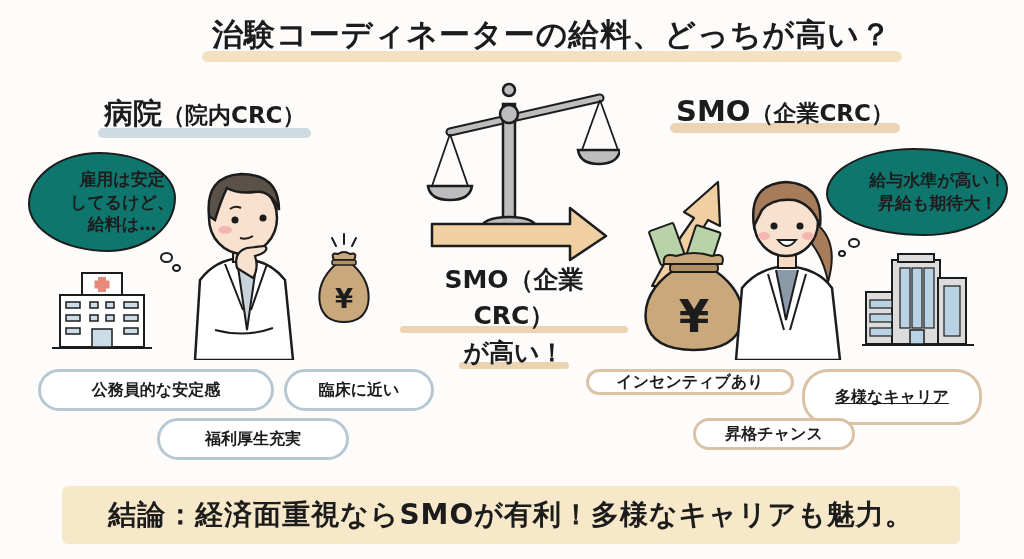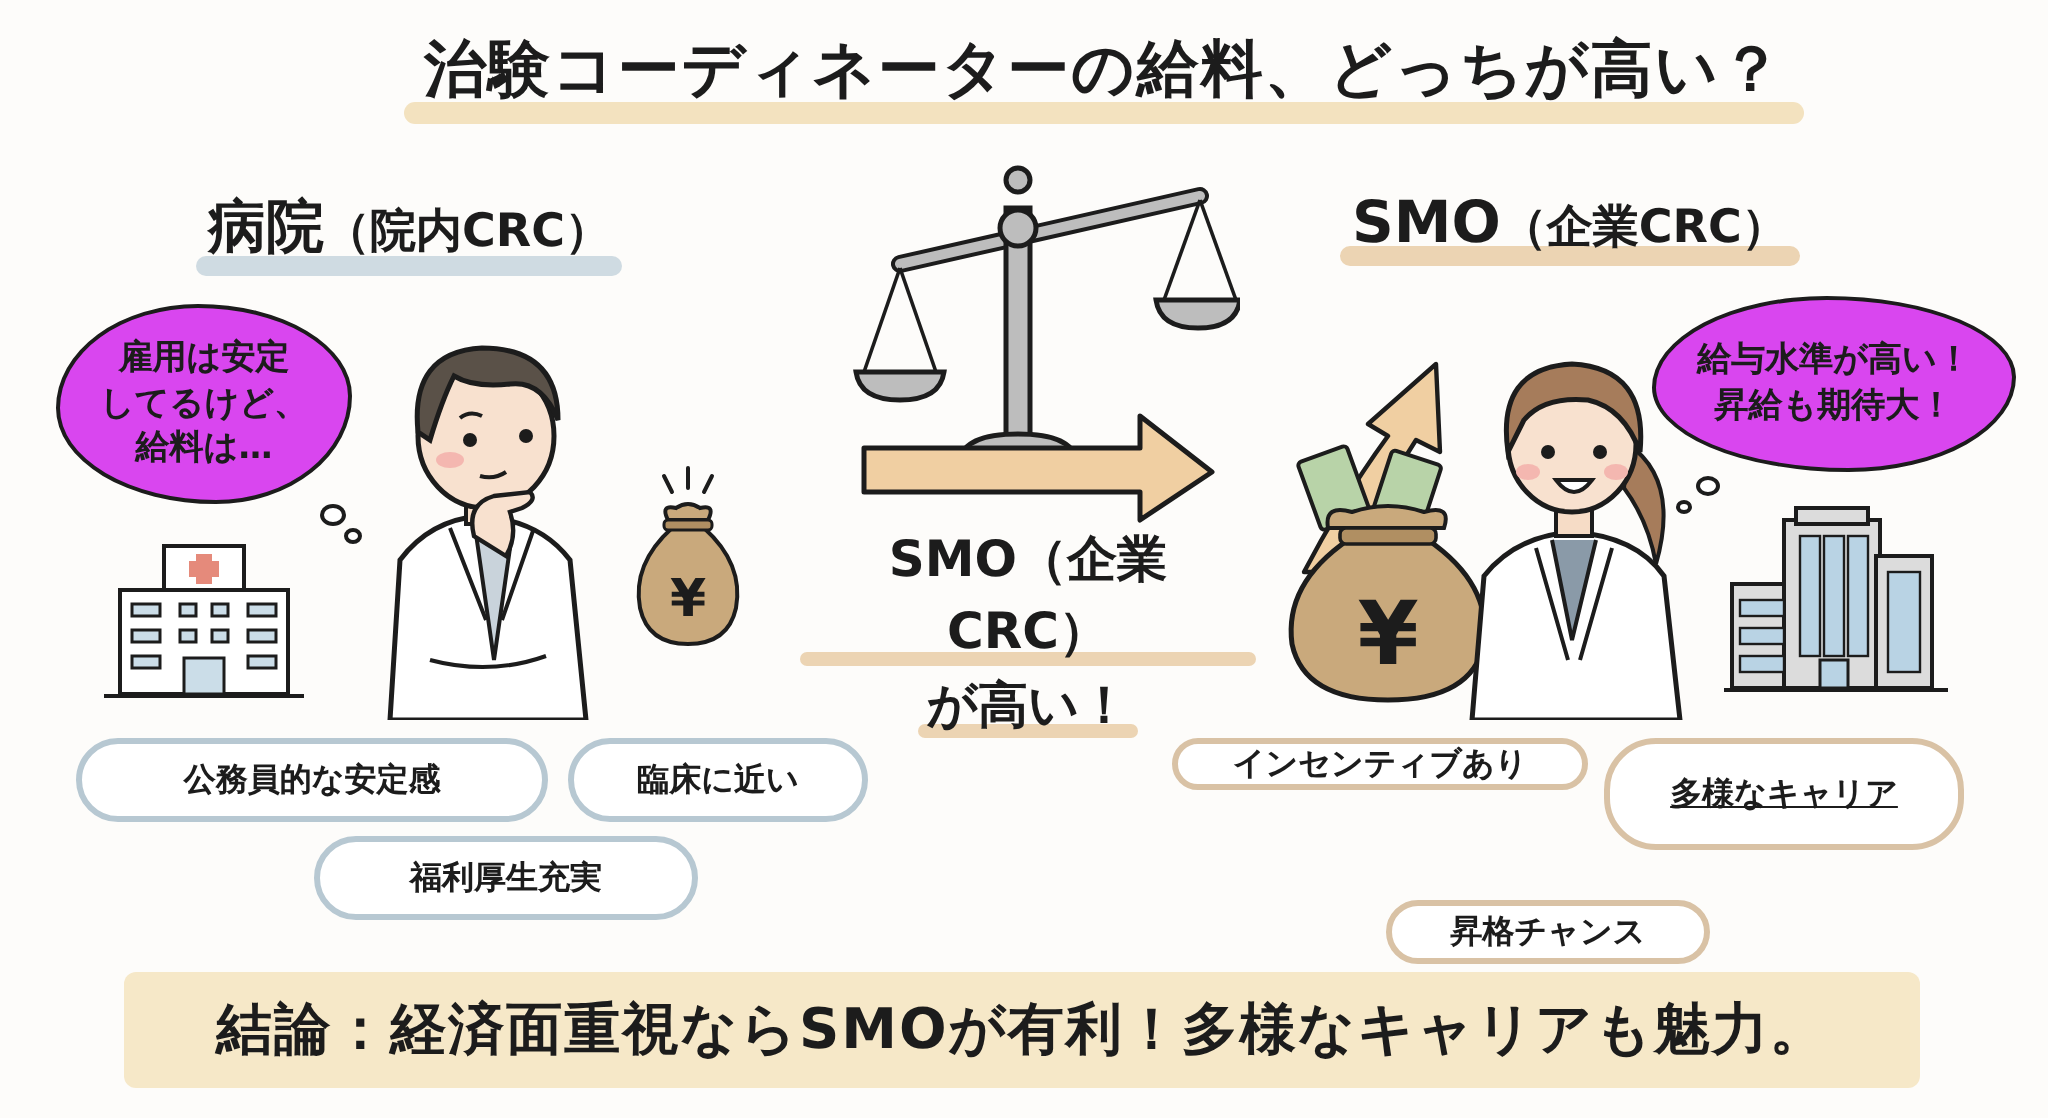--- a/index.html
+++ b/index.html
@@ -29,22 +29,22 @@
   .heading .sub { font-size: 23px; }
   .heading-hl::after {
     content: ""; position: absolute; left: -6px; right: -6px; bottom: -4px; height: 10px;
     border-radius: 6px; z-index: -1;
   }
   .hl-blue::after { background: #cfdbe2; }
   .hl-tan::after { background: #ecd4b3; }
 
   
   .bubble {
-    background: #d946ef; border: 2.5px solid #1c1c1c; border-radius: 48% 52% 46% 54% / 52% 46% 54% 48%;
-    display: flex; align-items: center; justify-content: center; text-align: center;
+    background: #0f766e; border: 2.5px solid #1c1c1c; border-radius: 48% 52% 46% 54% / 52% 46% 54% 48%;
+    display: flex; align-items: center; justify-content: flex-end; text-align: center;
     font-size: 17px; font-weight: bold; line-height: 1.35;
   }
   .dot { background: #fff; border: 2px solid #1c1c1c; border-radius: 50%; }
 
   
   .pill {
     border: 3px solid; border-radius: 26px; background: #fff;
     font-size: 16px; font-weight: bold; padding: 4px 14px; white-space: nowrap;
     display: flex; align-items: center; justify-content: center;
   }
@@ -227,17 +227,17 @@
     <rect x="8" y="48" width="22" height="8"></rect>
       <rect x="8" y="62" width="22" height="8"></rect>
       <rect x="8" y="76" width="22" height="8"></rect>
   </g>
   <rect x="48" y="78" width="14" height="14" fill="#b9d3e4" stroke="#1c1c1c" stroke-width="1.5"></rect>
   <line x1="0" y1="93" x2="112" y2="93" stroke="#1c1c1c" stroke-width="2"></line>
 </svg>
 
 <div class="abs pill tan" style="left:586px; top:369px; width:208px; height:26px;">インセンティブあり</div>
 <div class="abs pill tan" style="left:802px; top:369px; width:180px; height:56px;text-decoration:underline;">多様なキャリア</div>
-<div class="abs pill tan" style="left:693px; top:418px; width:162px; height:32px;margin-top:32px;">昇格チャンス</div>
+<div class="abs pill tan" style="left:693px; top:418px; width:162px; height:32px;">昇格チャンス</div>
 
 <div class="abs conclusion">
   <span>結論：経済面重視ならSMOが有利！多様なキャリアも魅力。</span>
 </div>
 
 </body></html>

